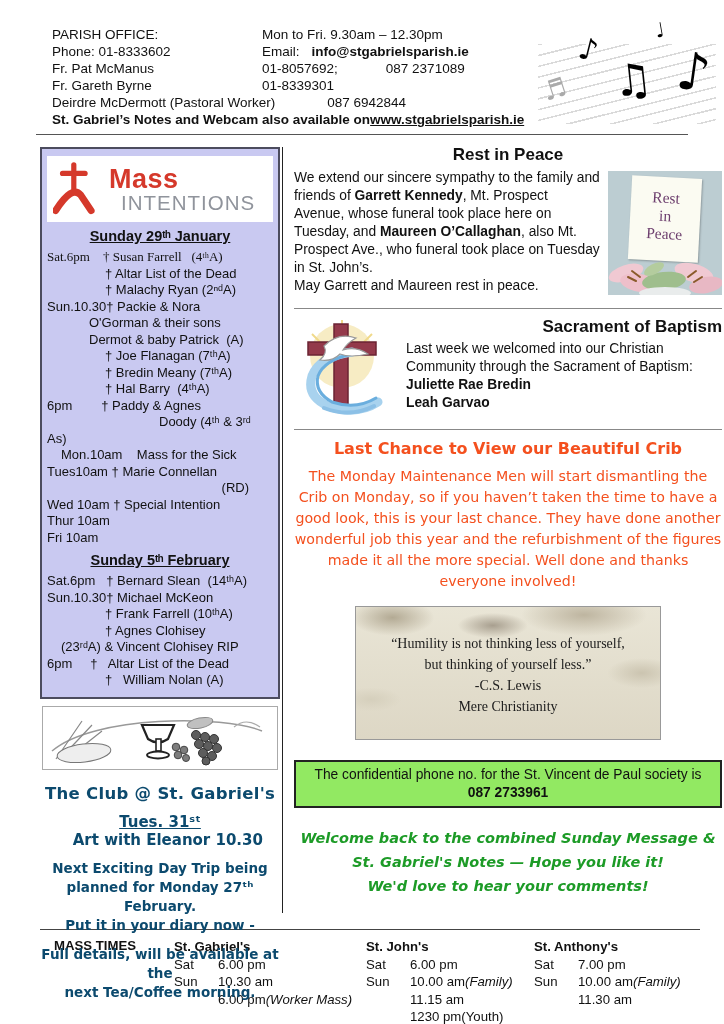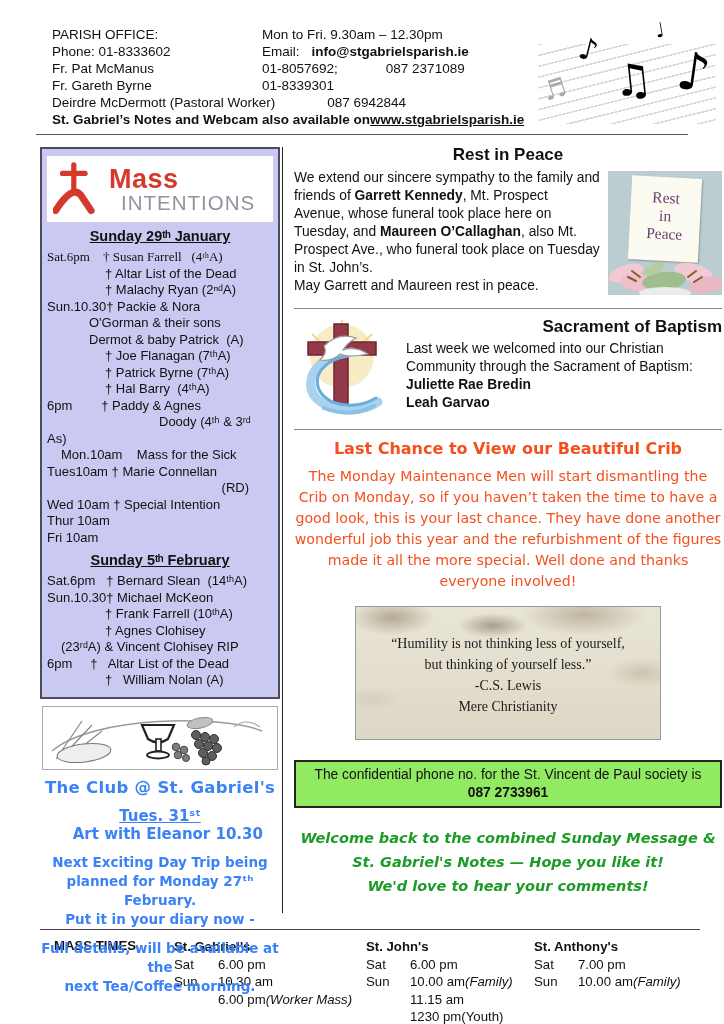--- a/index.html
+++ b/index.html
@@ -37,21 +37,21 @@
   .mi-logo { background:#fff; height:66px; display:flex; align-items:center; padding:2px 6px; margin-bottom:6px; }
   .mi-logo-words { margin-left:4px; }
   .mi-word1 { color:#d5392b; font-weight:bold; font-size:27px; line-height:26px; letter-spacing:.5px; }
   .mi-word2 { color:#90949c; font-size:20.5px; line-height:21px; letter-spacing:1px; margin-left:12px; }
   .mi-heading { text-align:center; font-weight:bold; font-size:14.5px; text-decoration:underline; margin:6px 0 5px 0; }
   .mi-line { font-size:13px; line-height:16.5px; white-space:pre-wrap; }
   
   .grapes-box { border:1px solid #aaa; background:#fff; margin:7px 2px 0 2px; height:64px;
     display:flex; align-items:center; justify-content:center; }
   
-  .club { text-align:center; color:#3b82f6; font-family:"DejaVu Sans", sans-serif; margin-top:8px; }
+  .club { text-align:center; color:#0c4a6e; font-family:"DejaVu Sans", sans-serif; margin-top:14px; }
   .club-title { font-weight:bold; font-size:16.5px; margin-bottom:10px; letter-spacing:.3px; }
   .club-line { font-size:15px; font-weight:bold; margin-bottom:10px; }
   .club-line .u { text-decoration:underline; }
   .c-line { font-size:13.5px; font-weight:bold; line-height:19px; }
   .club-para { margin-bottom:10px; }
   
   .sec-title { text-align:center; font-weight:bold; font-size:17px; margin-bottom:4px; }
   .rip-wrap { overflow:hidden; }
   .rip-img { float:right; width:114px; height:124px; margin:2px 0 4px 8px; position:relative;
     background:#bccdd2; overflow:hidden; }
@@ -158,21 +158,21 @@
       </div>
       <div>
           <div class="mi-heading">Sunday 29ᵗʰ January</div>
           <div class="mi-line" style="padding-left: 0px; font-family: Liberation Serif, serif;">Sat.6pm    † Susan Farrell   (4ᵗʰA)</div>
           <div class="mi-line" style="padding-left: 58px;">† Altar List of the Dead</div>
           <div class="mi-line" style="padding-left: 58px;">† Malachy Ryan (2ⁿᵈA)</div>
           <div class="mi-line" style="padding-left: 0px;">Sun.10.30† Packie &amp; Nora</div>
           <div class="mi-line" style="padding-left: 42px;">O'Gorman &amp; their sons</div>
           <div class="mi-line" style="padding-left: 42px;">Dermot &amp; baby Patrick  (A)</div>
           <div class="mi-line" style="padding-left: 58px;">† Joe Flanagan (7ᵗʰA)</div>
-          <div class="mi-line" style="padding-left: 58px;">† Patrick Byrne (7ᵗʰA)</div>
+          <div class="mi-line" style="padding-left: 58px;">† Bredin Meany (7ᵗʰA)</div>
           <div class="mi-line" style="padding-left: 58px;">† Hal Barry  (4ᵗʰA)</div>
           <div class="mi-line" style="padding-left: 0px;">6pm        † Paddy &amp; Agnes</div>
           <div class="mi-line" style="padding-left: 112px;">Doody (4ᵗʰ &amp; 3ʳᵈ</div>
           <div class="mi-line" style="padding-left: 0px;">As)</div>
           <div class="mi-line" style="padding-left: 14px;">Mon.10am    Mass for the Sick</div>
           <div class="mi-line" style="padding-left: 0px;">Tues10am † Marie Connellan</div>
           <div class="mi-line" style="text-align: right; padding-right: 24px;">(RD)</div>
           <div class="mi-line" style="padding-left: 0px;">Wed 10am † Special Intention</div>
           <div class="mi-line" style="padding-left: 0px;">Thur 10am</div>
           <div class="mi-line" style="padding-left: 0px;">Fri 10am</div>
@@ -363,15 +363,19 @@
         <div class="mt-name">St. Anthony's</div>
         <div class="mt-row">
           <span class="mt-day">Sat</span>
           <span>7.00 pm</span>
         </div>
         <div class="mt-row">
           <span class="mt-day">Sun</span>
           <span>10.00 am </span>
           <span class="mt-note-i">(Family)</span>
         </div>
+        <div class="mt-row">
+          <span class="mt-day"></span>
+          <span>11.30 am</span>
+        </div>
       </div>
     </div>
 </div>
 
 </body></html>

